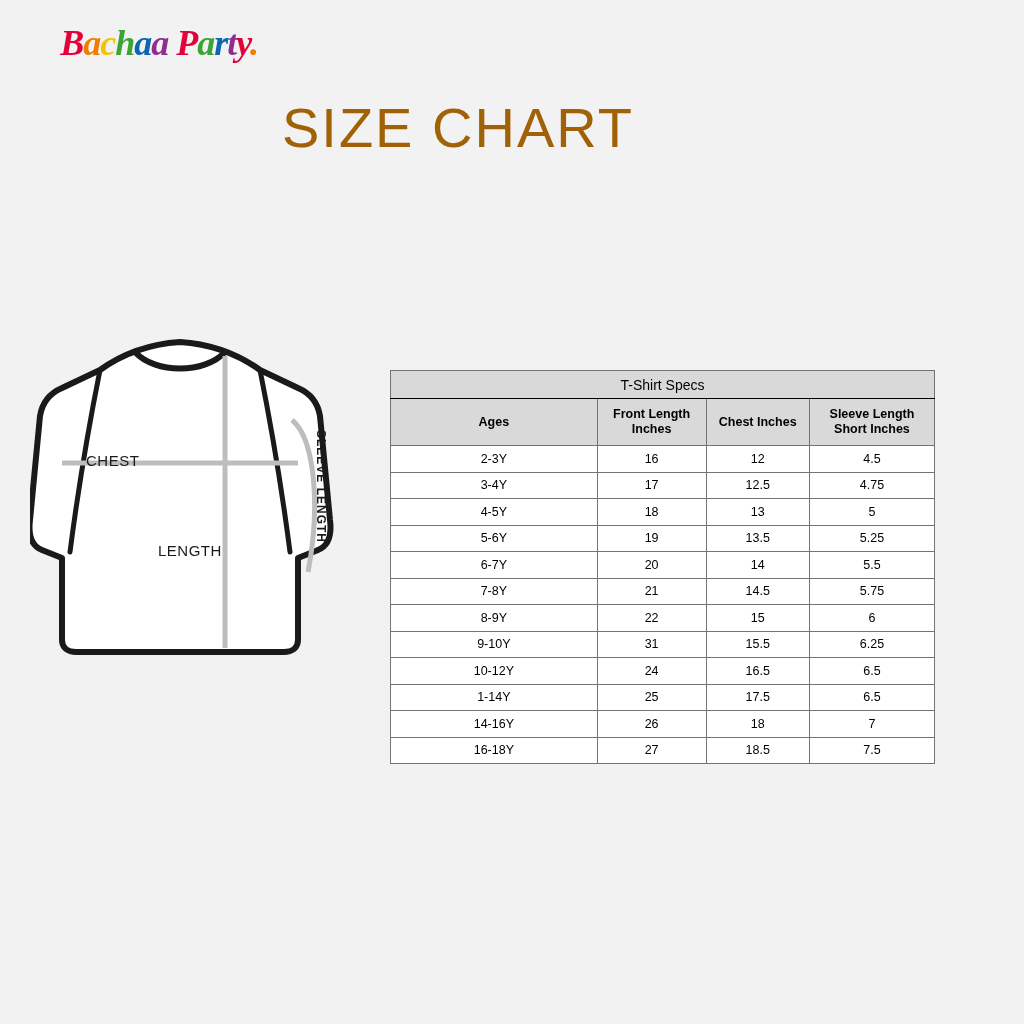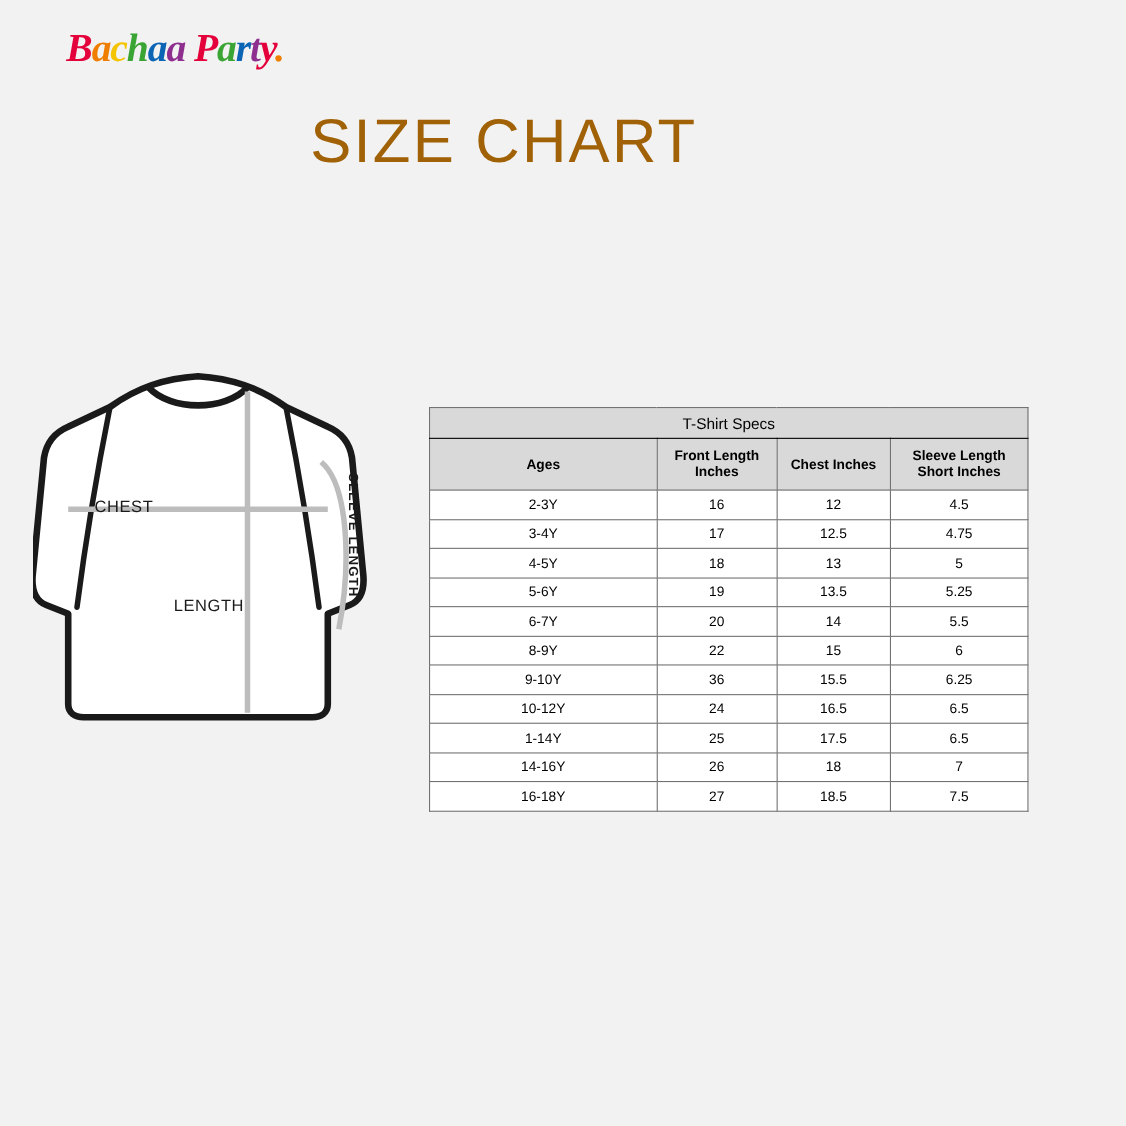--- a/index.html
+++ b/index.html
@@ -220,28 +220,34 @@
         <td>13.5</td>
         <td>5.25</td>
       </tr>
       <tr>
         <td>6-7Y</td>
         <td>20</td>
         <td>14</td>
         <td>5.5</td>
       </tr>
       <tr>
+        <td>7-8Y</td>
+        <td>21</td>
+        <td>14.5</td>
+        <td>5.75</td>
+      </tr>
+      <tr>
         <td>8-9Y</td>
         <td>22</td>
         <td>15</td>
         <td>6</td>
       </tr>
       <tr>
         <td>9-10Y</td>
-        <td>36</td>
+        <td>31</td>
         <td>15.5</td>
         <td>6.25</td>
       </tr>
       <tr>
         <td>10-12Y</td>
         <td>24</td>
         <td>16.5</td>
         <td>6.5</td>
       </tr>
       <tr>

